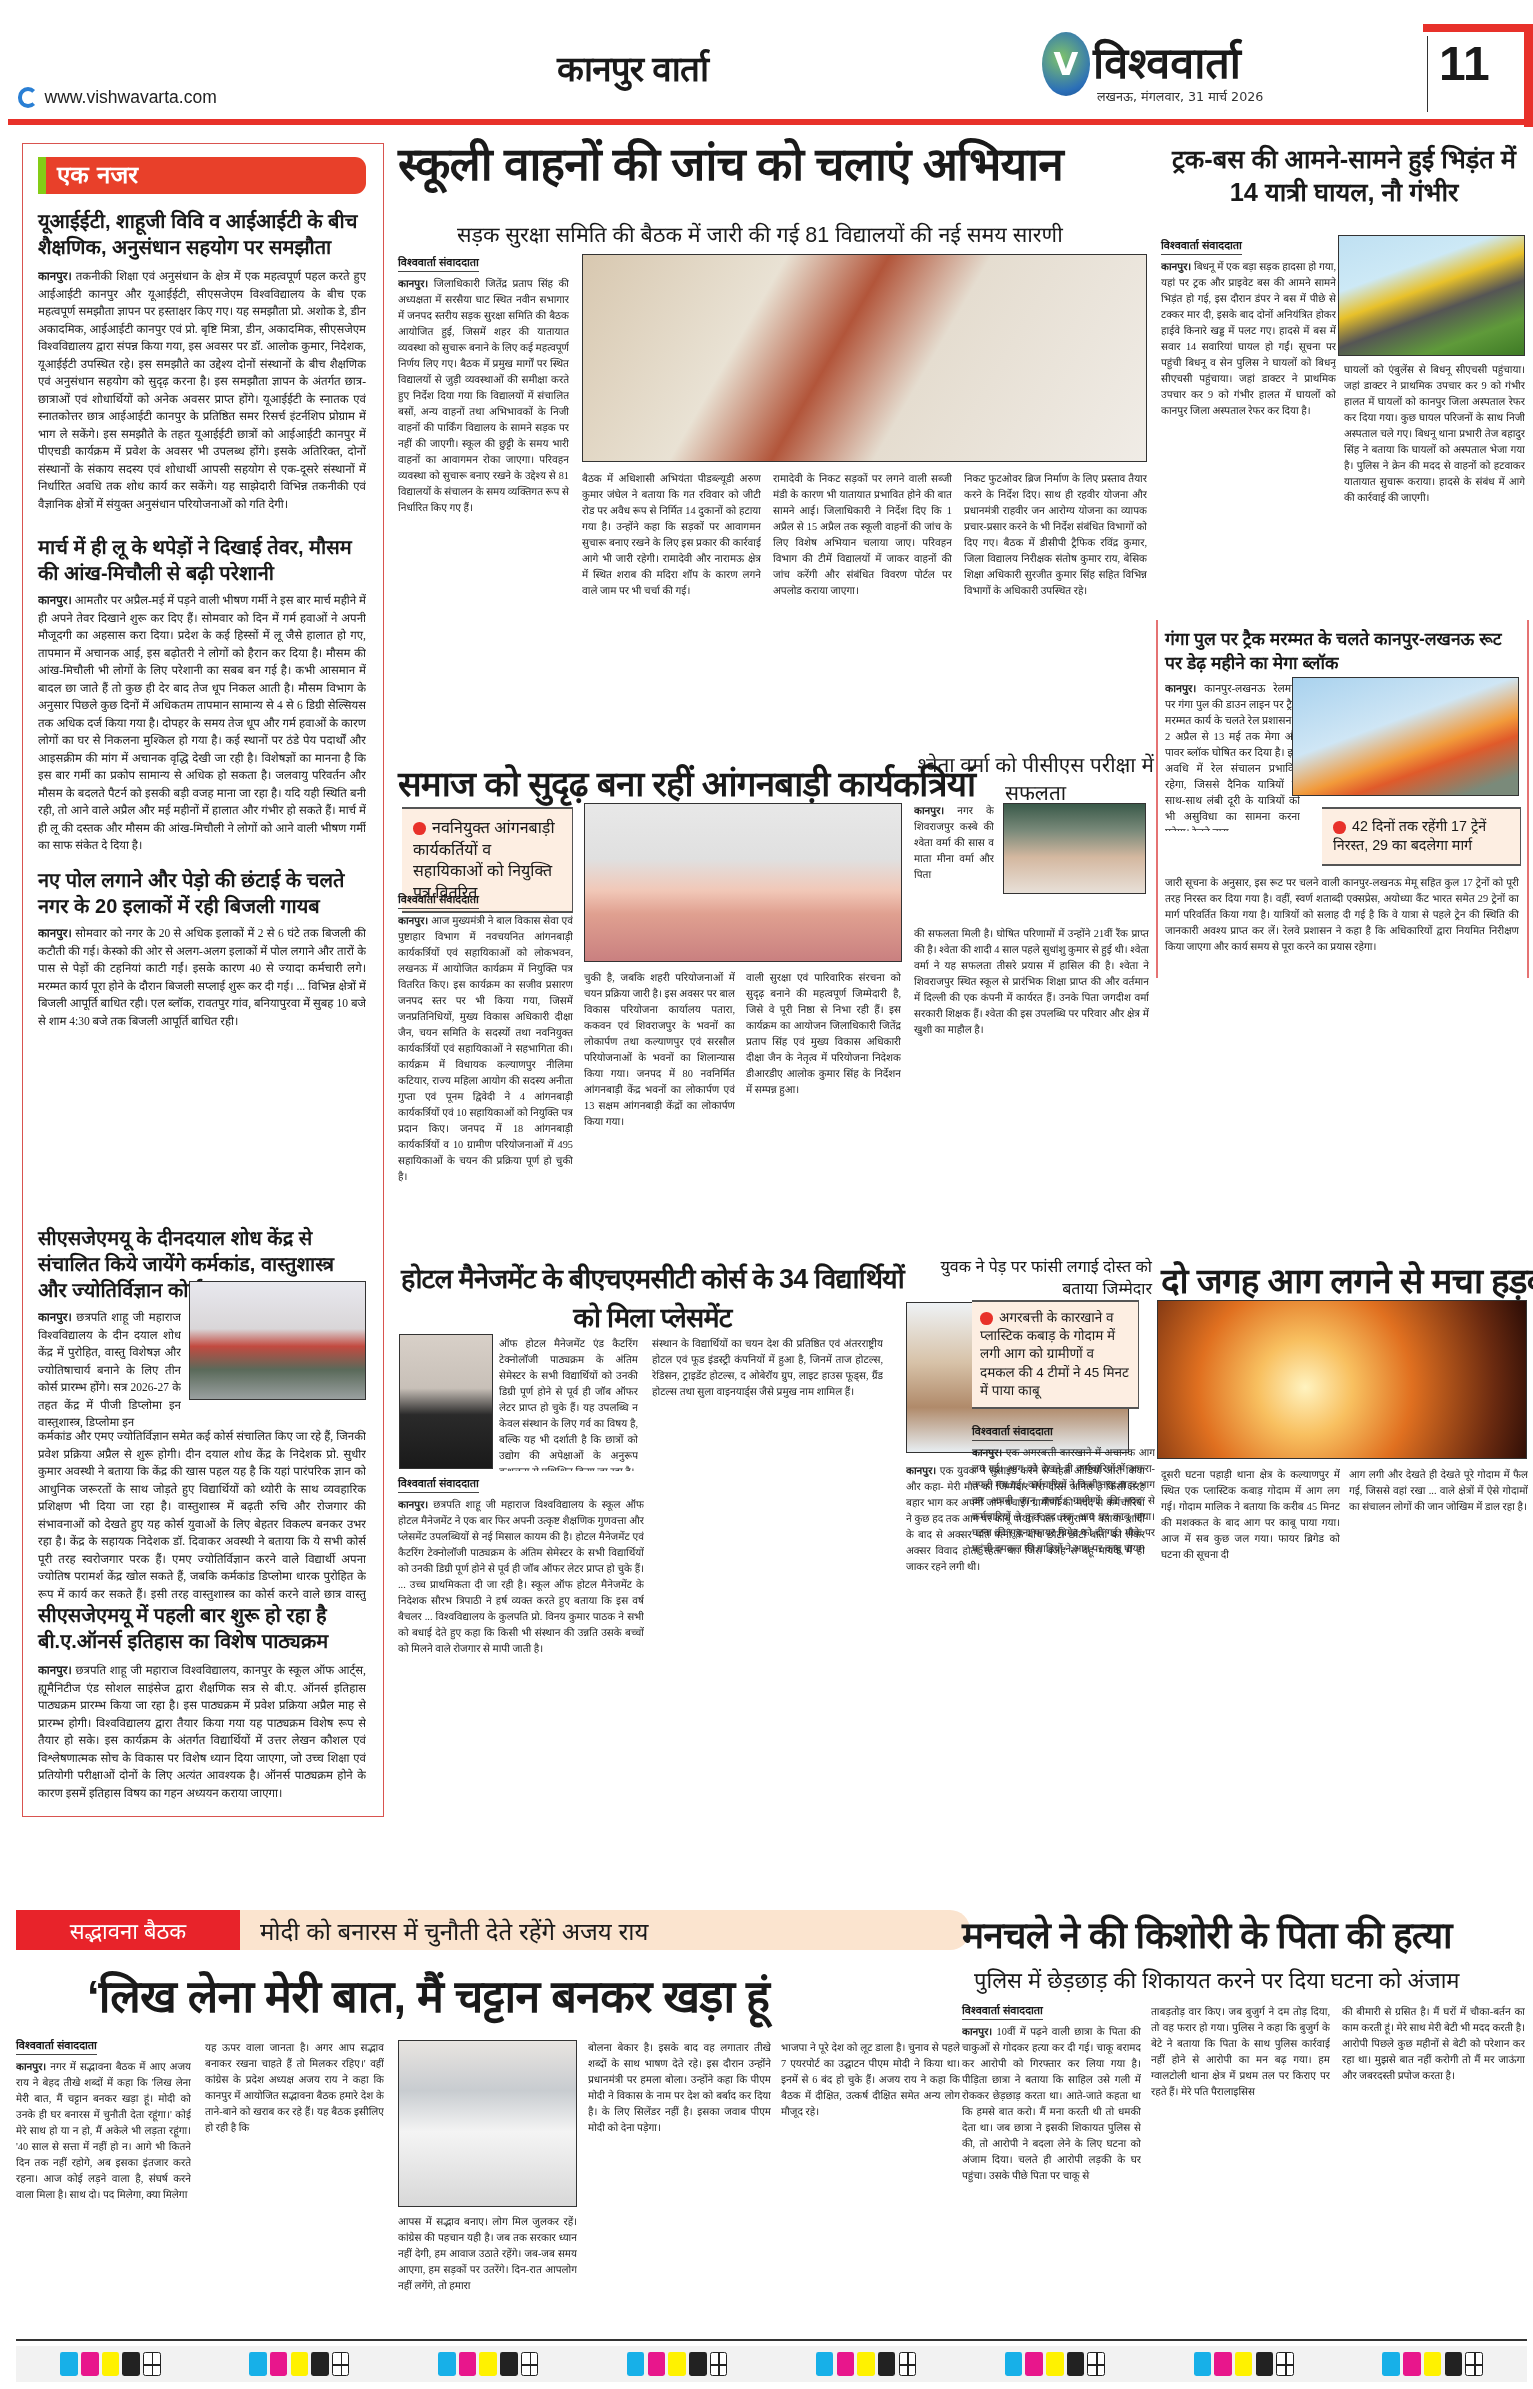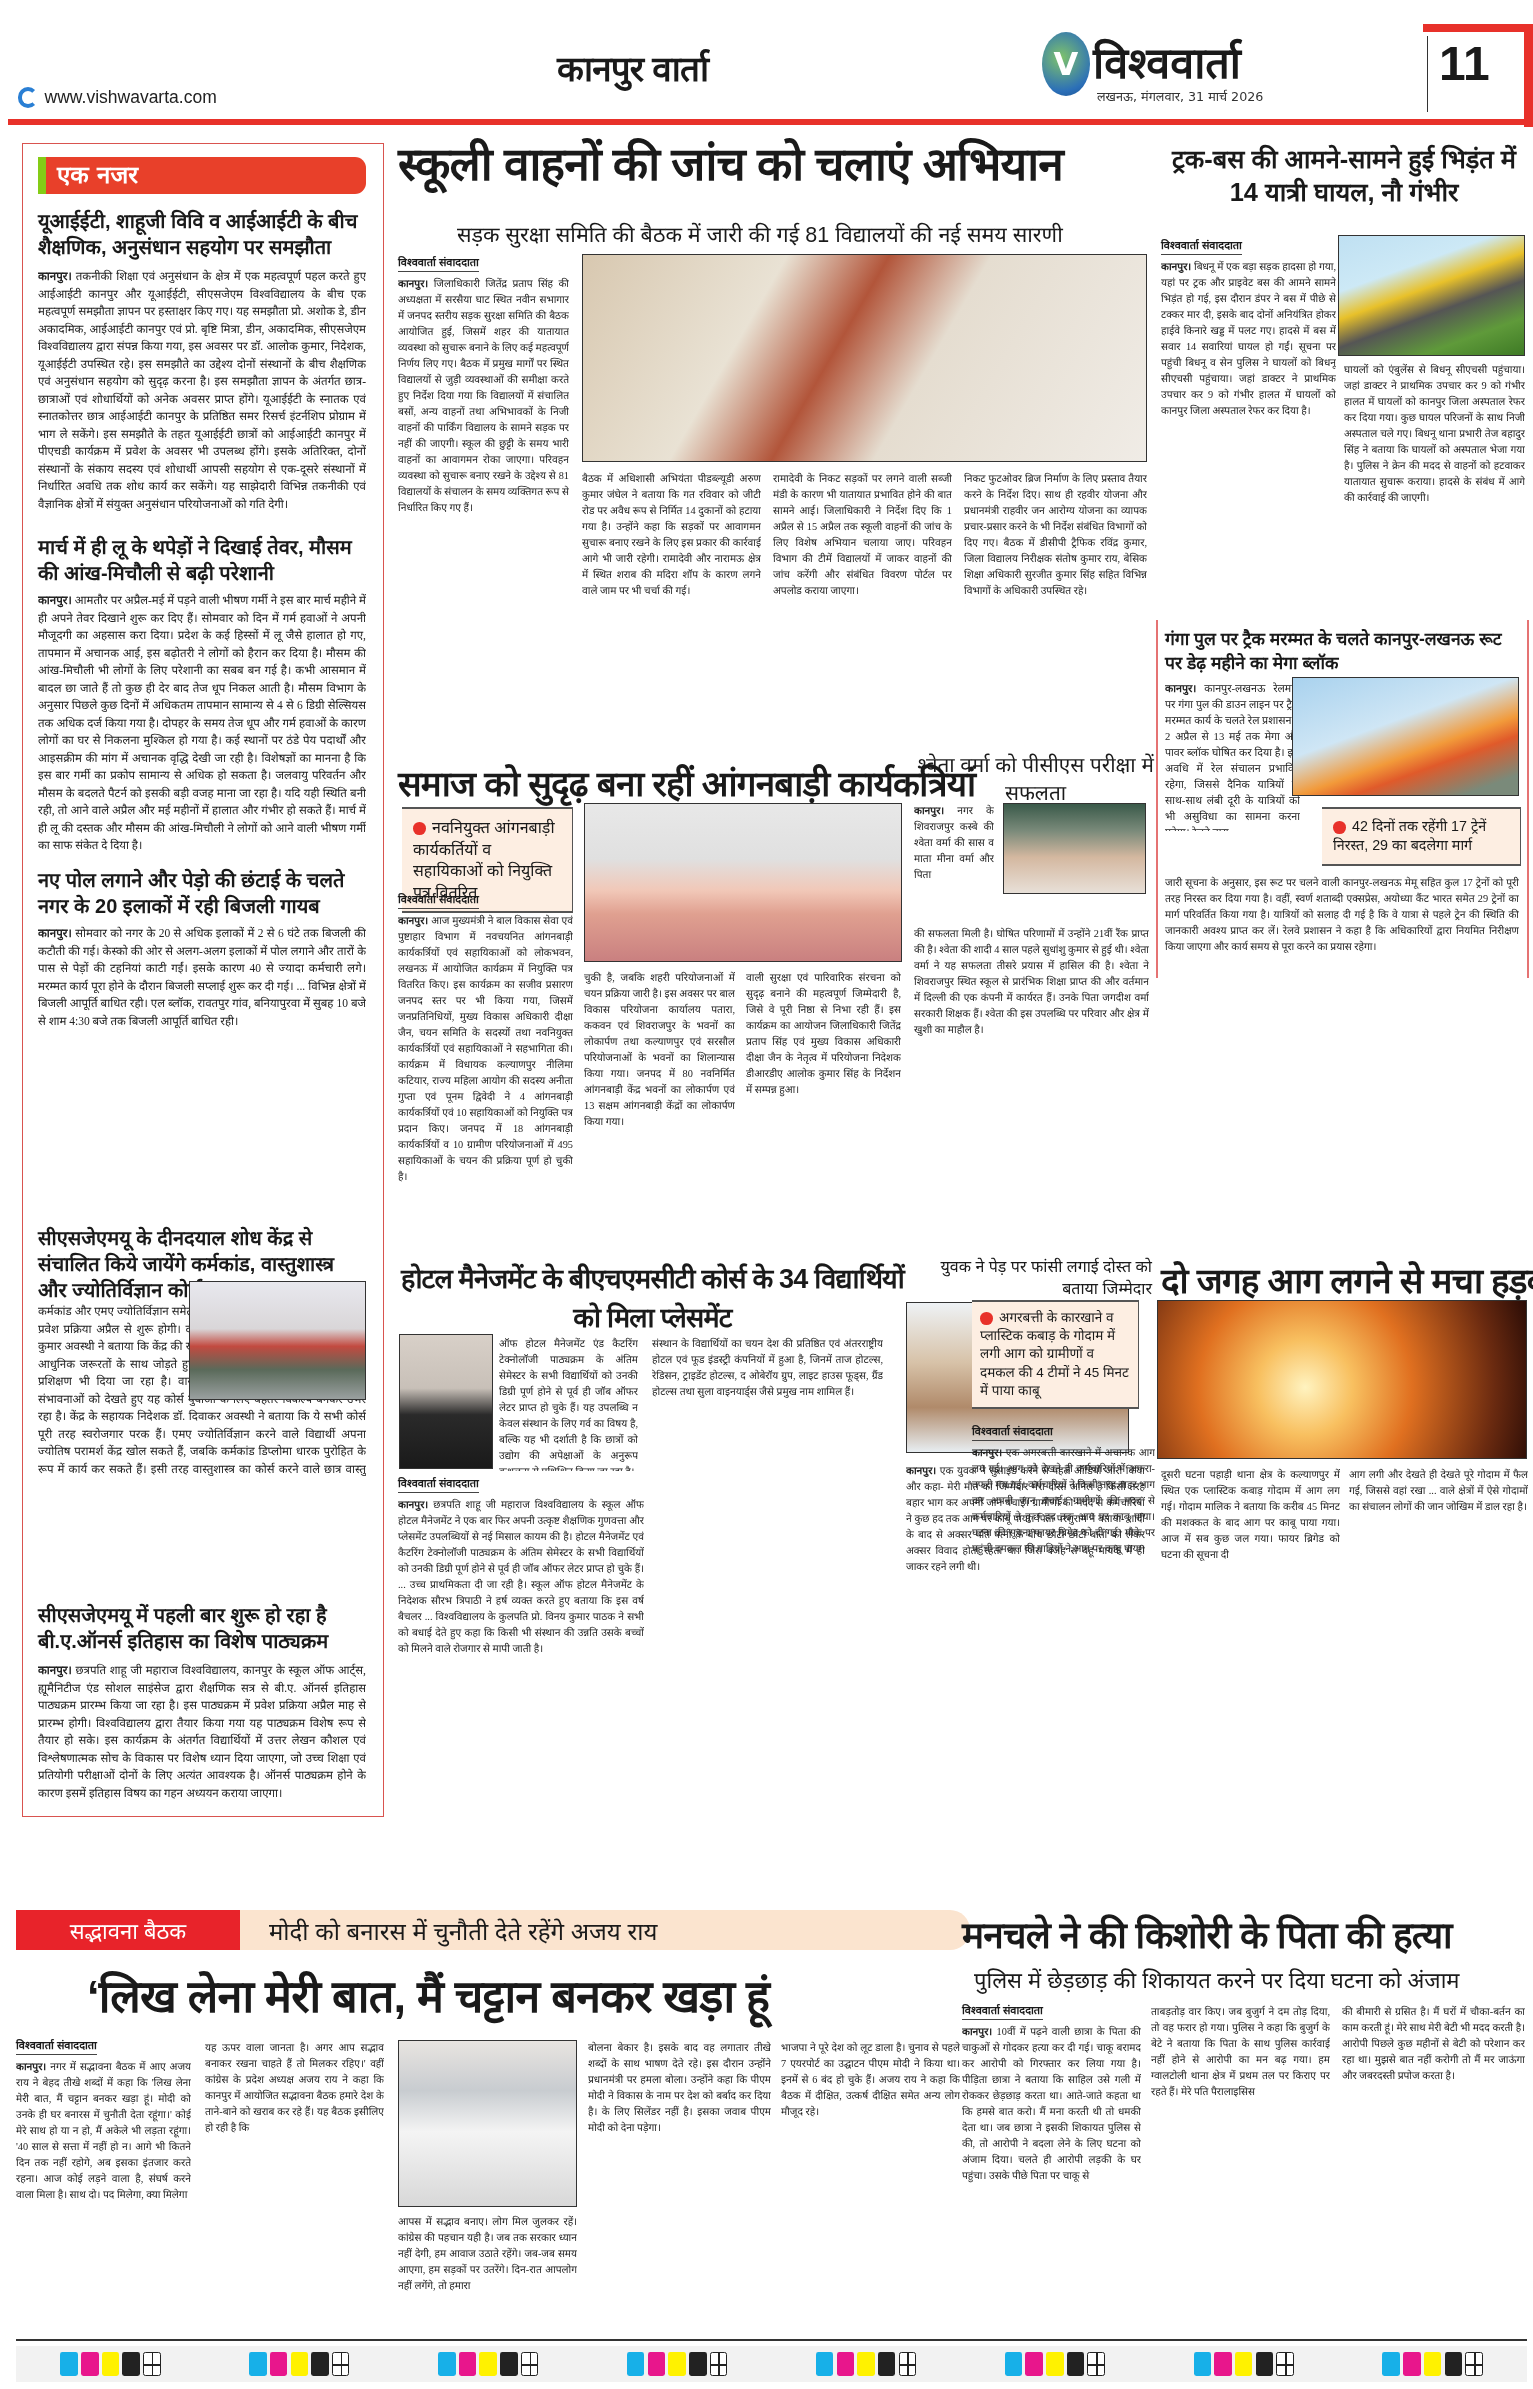--- a/index.html
+++ b/index.html
@@ -35,21 +35,21 @@
 .photo-hotel{background:linear-gradient(180deg,#d8d0c8 0%,#c8c0b8 40%,#2a2a2a 60%,#1a1a1a 100%)}
 .photo-ajay{background:linear-gradient(180deg,#e8e4e0 0%,#c8ccd0 30%,#f4f4f4 55%,#d8d8d8 100%)}
 .main-h{font-weight:bold;font-family:"Liberation Sans",sans-serif;letter-spacing:-0.8px;white-space:nowrap}
 .sub-h{font-family:"Liberation Sans",sans-serif;white-space:nowrap}
 .callout{background:#fdeee2;border-top:2.4px solid #555;border-bottom:2.4px solid #555;border-right:1.6px solid #555;padding:8px 11px;font-size:17.5px;line-height:1.35;font-family:"Liberation Sans",sans-serif}
 .dot{display:inline-block;width:12.7px;height:12.7px;border-radius:50%;background:#e8312a;margin-right:6.4px;vertical-align:middle}
 .vline{background:#e57373;width:1.6px}
 .hrule{background:#333;height:2.4px}
 .sadbhav{left:16px;top:1910px;width:954px;height:40px;display:flex;border-radius:0 20px 20px 0;overflow:hidden}
 .sadbhav .tag{background:#e8232a;color:#fff;width:224px;font-size:22px;display:flex;align-items:center;justify-content:center;font-family:"Liberation Sans",sans-serif}
-.sadbhav .txt{background:#fbe4cf;flex:1;font-size:24px;display:flex;align-items:center;padding-left:29px;font-family:"Liberation Sans",sans-serif}
+.sadbhav .txt{background:#fbe4cf;flex:1;font-size:24px;display:flex;align-items:center;padding-left:20px;font-family:"Liberation Sans",sans-serif}
 .regbar{display:flex;gap:3.2px;align-items:center}
 .regbar span{width:17.5px;height:24px;border-radius:2.4px}
 .reg-c{background:#17b0e8}.reg-m{background:#e8168c}.reg-y{background:#fff200}.reg-k{background:#222}
 .reg-x{background:#fff;border:1.6px solid #222;position:relative}
 .reg-x:after{content:"";position:absolute;left:0;right:0;top:50%;height:1.6px;background:#222}
 .reg-x:before{content:"";position:absolute;top:0;bottom:0;left:50%;width:1.6px;background:#222}
 .col{position:absolute}
 </style>
 </head>
 <body>
@@ -80,20 +80,21 @@
   <div class="h-side">मार्च में ही लू के थपेड़ों ने दिखाई तेवर, मौसम की आंख-मिचौली से बढ़ी परेशानी</div>
   <div class="body-txt" style="margin-top:6.4px;height:274px;overflow:hidden"><b>कानपुर।</b> <span>आमतौर पर अप्रैल-मई में पड़ने वाली भीषण गर्मी ने इस बार मार्च महीने में ही अपने तेवर दिखाने शुरू कर दिए हैं। सोमवार को दिन में गर्म हवाओं ने अपनी मौजूदगी का अहसास करा दिया। प्रदेश के कई हिस्सों में लू जैसे हालात हो गए, तापमान में अचानक आई, इस बढ़ोतरी ने लोगों को हैरान कर दिया है। मौसम की आंख-मिचौली भी लोगों के लिए परेशानी का सबब बन गई है। कभी आसमान में बादल छा जाते हैं तो कुछ ही देर बाद तेज धूप निकल आती है। मौसम विभाग के अनुसार पिछले कुछ दिनों में अधिकतम तापमान सामान्य से 4 से 6 डिग्री सेल्सियस तक अधिक दर्ज किया गया है। दोपहर के समय तेज धूप और गर्म हवाओं के कारण लोगों का घर से निकलना मुश्किल हो गया है। कई स्थानों पर ठंडे पेय पदार्थों और आइसक्रीम की मांग में अचानक वृद्धि देखी जा रही है। विशेषज्ञों का मानना है कि इस बार गर्मी का प्रकोप सामान्य से अधिक हो सकता है। जलवायु परिवर्तन और मौसम के बदलते पैटर्न को इसकी बड़ी वजह माना जा रहा है। यदि यही स्थिति बनी रही, तो आने वाले अप्रैल और मई महीनों में हालात और गंभीर हो सकते हैं। मार्च में ही लू की दस्तक और मौसम की आंख-मिचौली ने लोगों को आने वाली भीषण गर्मी का साफ संकेत दे दिया है।</span></div>
 </div>
 <div class="col" style="left:38px;top:867px;width:328px">
   <div class="h-side">नए पोल लगाने और पेड़ो की छंटाई के चलते नगर के 20 इलाकों में रही बिजली गायब</div>
   <div class="body-txt" style="margin-top:6.4px;height:342px;overflow:hidden"><b>कानपुर।</b> <span>सोमवार को नगर के 20 से अधिक इलाकों में 2 से 6 घंटे तक बिजली की कटौती की गई। केस्को की ओर से अलग-अलग इलाकों में पोल लगाने और तारों के पास से पेड़ों की टहनियां काटी गईं। इसके कारण 40 से ज्यादा कर्मचारी लगे। मरम्मत कार्य पूरा होने के दौरान बिजली सप्लाई शुरू कर दी गई। ... विभिन्न क्षेत्रों में बिजली आपूर्ति बाधित रही। एल ब्लॉक, रावतपुर गांव, बनियापुरवा में सुबह 10 बजे से शाम 4:30 बजे तक बिजली आपूर्ति बाधित रही।</span></div>
 </div>
 <div class="col" style="left:38px;top:1225px;width:328px">
   <div class="h-side">सीएसजेएमयू के दीनदयाल शोध केंद्र से संचालित किये जायेंगे कर्मकांड, वास्तुशास्त्र और ज्योतिर्विज्ञान कोर्स</div>
   <div class="photo photo-building" style="position:absolute;left:151px;top:56px;width:177px;height:119px"></div>
+  <div class="body-txt" style="margin-top:6.4px;width:143px;height:119px;overflow:hidden"><b>कानपुर।</b> <span>छत्रपति शाहू जी महाराज विश्वविद्यालय के दीन दयाल शोध केंद्र में पुरोहित, वास्तु विशेषज्ञ और ज्योतिषाचार्य बनाने के लिए तीन कोर्स प्रारम्भ होंगे। सत्र 2026-27 के तहत केंद्र में पीजी डिप्लोमा इन वास्तुशास्त्र, डिप्लोमा इन</span></div>
   <div class="body-txt" style="height:175px;overflow:hidden">कर्मकांड और एमए ज्योतिर्विज्ञान समेत कई कोर्स संचालित किए जा रहे हैं, जिनकी प्रवेश प्रक्रिया अप्रैल से शुरू होगी। दीन दयाल शोध केंद्र के निदेशक प्रो. सुधीर कुमार अवस्थी ने बताया कि केंद्र की खास पहल यह है कि यहां पारंपरिक ज्ञान को आधुनिक जरूरतों के साथ जोड़ते हुए विद्यार्थियों को थ्योरी के साथ व्यवहारिक प्रशिक्षण भी दिया जा रहा है। वास्तुशास्त्र में बढ़ती रुचि और रोजगार की संभावनाओं को देखते हुए यह कोर्स युवाओं के लिए बेहतर विकल्प बनकर उभर रहा है। केंद्र के सहायक निदेशक डॉ. दिवाकर अवस्थी ने बताया कि ये सभी कोर्स पूरी तरह स्वरोजगार परक हैं। एमए ज्योतिर्विज्ञान करने वाले विद्यार्थी अपना ज्योतिष परामर्श केंद्र खोल सकते हैं, जबकि कर्मकांड डिप्लोमा धारक पुरोहित के रूप में कार्य कर सकते हैं। इसी तरह वास्तुशास्त्र का कोर्स करने वाले छात्र वास्तु सलाहकार बनकर अपना करियर शुरू कर सकते हैं।</div>
 </div>
 <div class="col" style="left:38px;top:1602px;width:328px">
   <div class="h-side">सीएसजेएमयू में पहली बार शुरू हो रहा है बी.ए.ऑनर्स इतिहास का विशेष पाठ्यक्रम</div>
   <div class="body-txt" style="margin-top:8px;height:155px;overflow:hidden"><b>कानपुर।</b> <span>छत्रपति शाहू जी महाराज विश्वविद्यालय, कानपुर के स्कूल ऑफ आर्ट्स, ह्यूमैनिटीज एंड सोशल साइंसेज द्वारा शैक्षणिक सत्र से बी.ए. ऑनर्स इतिहास पाठ्यक्रम प्रारम्भ किया जा रहा है। इस पाठ्यक्रम में प्रवेश प्रक्रिया अप्रैल माह से प्रारम्भ होगी। विश्वविद्यालय द्वारा तैयार किया गया यह पाठ्यक्रम विशेष रूप से तैयार हो सके। इस कार्यक्रम के अंतर्गत विद्यार्थियों में उत्तर लेखन कौशल एवं विश्लेषणात्मक सोच के विकास पर विशेष ध्यान दिया जाएगा, जो उच्च शिक्षा एवं प्रतियोगी परीक्षाओं दोनों के लिए अत्यंत आवश्यक है। ऑनर्स पाठ्यक्रम होने के कारण इसमें इतिहास विषय का गहन अध्ययन कराया जाएगा।</span></div>
 </div>
 
 <div class="abs main-h" style="left:398px;top:131px;font-size:46px">स्कूली वाहनों की जांच को चलाएं अभियान</div>
 <div class="abs sub-h" style="left:457px;top:219px;font-size:21.5px">सड़क सुरक्षा समिति की बैठक में जारी की गई 81 विद्यालयों की नई समय सारणी</div>
 <div class="col" style="left:398px;top:254px;width:171px">

